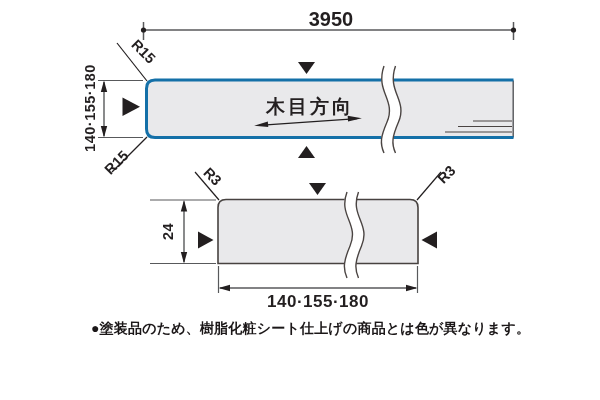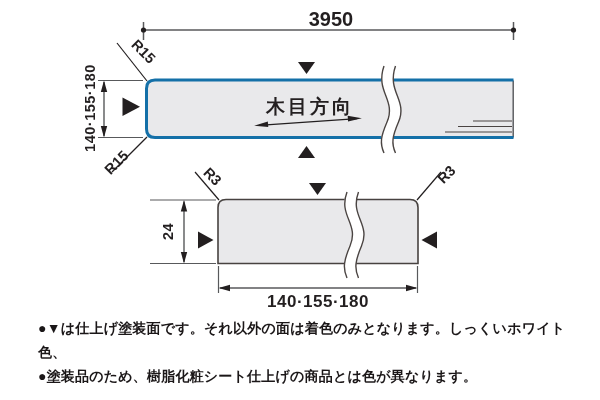--- a/index.html
+++ b/index.html
@@ -1,17 +1,17 @@
 <!DOCTYPE html>
 <html><head>
 <meta charset="utf-8">
 <style>
   html,body{margin:0;padding:0;background:#ffffff;}
   .canvas{position:relative;width:568px;height:400px;background:#fff;overflow:hidden;
-          font-family:"Liberation Sans","DejaVu Sans",sans-serif;}
+          font-family:"Liberation Sans","DejaVu Sans",sans-serif;text-align:center;}
   svg text{fill:#231f20;font-family:"Liberation Sans","DejaVu Sans",sans-serif;}
   .dim-num{font-size:20px;font-weight:600;}
   .dim-num-side{font-size:14.5px;font-weight:600;letter-spacing:0.5px;}
   .dim-num-bottom{font-size:17px;font-weight:600;letter-spacing:0.5px;}
   .radius-label{font-size:14.5px;font-weight:600;}
   .grain-label{font-size:19px;font-weight:700;letter-spacing:3px;}
   .notes{position:absolute;left:38px;top:316px;width:545px;color:#1b1718;
          font-size:14px;line-height:24px;font-weight:600;letter-spacing:0.2px;}
   .notes p{margin:0;}
 </style>
@@ -117,17 +117,16 @@
     </g>
     <g>
       <line x1="441" y1="172" x2="417" y2="200" stroke="#231f20" stroke-width="1.2"></line>
       <text transform="translate(450,178) rotate(-45)" text-anchor="middle" class="radius-label">R3</text>
     </g>
   </g>
 </svg>
 
 
 <div class="notes">
-  <p>●▼は仕上げ塗装面です。それ以外の面は着色のみとなります。しっくいホワイト色、</p>
   <p>●塗装品のため、樹脂化粧シート仕上げの商品とは色が異なります。</p>
 </div>
 
 </div>
 
 </body></html>

